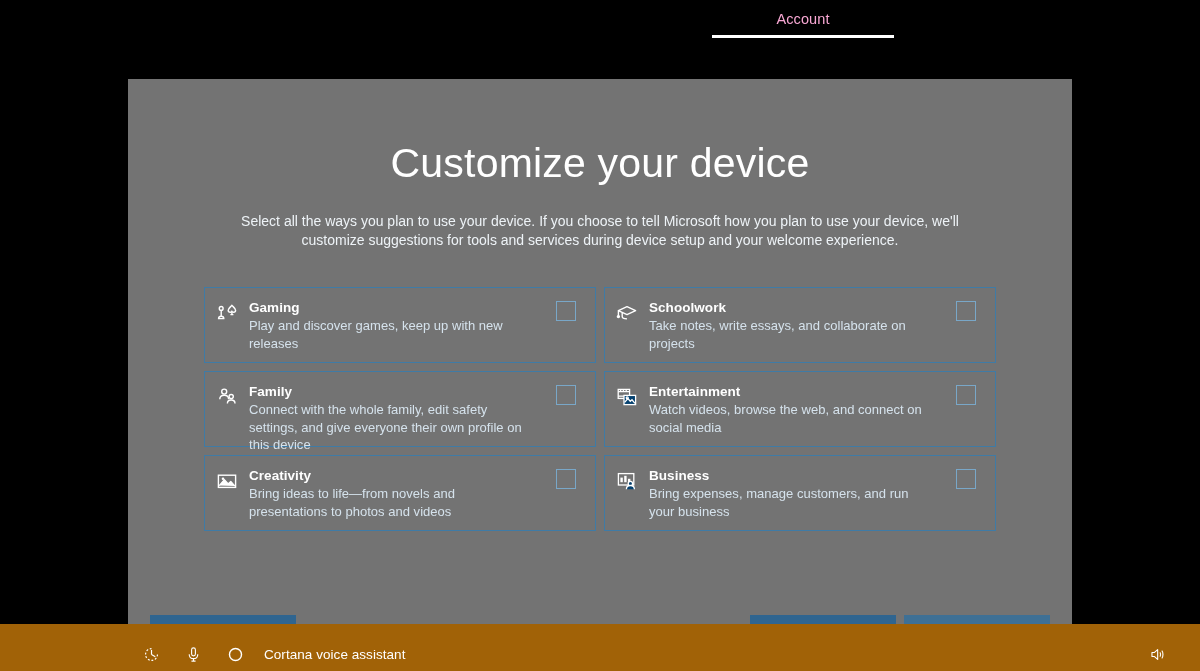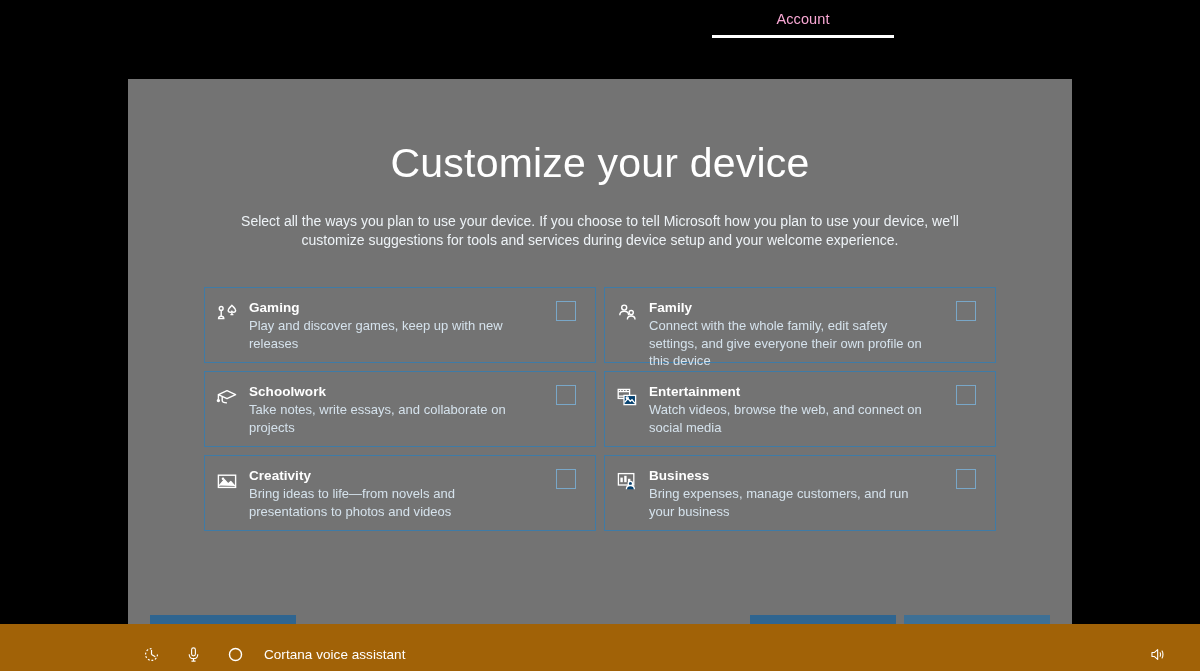--- a/index.html
+++ b/index.html
@@ -250,48 +250,48 @@
           <div class="card-title">Gaming</div>
           <div class="card-desc">Play and discover games, keep up with new releases</div>
         </div>
         <div class="card-check">
           <div class="checkbox"></div>
         </div>
       </div>
 
       <div class="card">
         <div class="card-icon">
+          <svg width="24" height="24" viewBox="0 0 24 24" fill="none" stroke="#ffffff" stroke-width="1.4" stroke-linejoin="round">
+            <path d="M3.4 9.6 L12 5.6 L20.6 9.6 L12 13.6 Z"></path>
+            <path d="M7.2 11.4 L7.2 15.6 C7.2 16.9 9.3 17.9 12 17.9"></path>
+            <path d="M3.4 9.6 L3.4 14.6"></path>
+            <circle cx="3.4" cy="15.6" r="1" fill="#ffffff"></circle>
+          </svg>
+        </div>
+        <div class="card-body">
+          <div class="card-title">Schoolwork</div>
+          <div class="card-desc">Take notes, write essays, and collaborate on projects</div>
+        </div>
+        <div class="card-check">
+          <div class="checkbox"></div>
+        </div>
+      </div>
+
+      <div class="card">
+        <div class="card-icon">
           <svg width="24" height="24" viewBox="0 0 24 24" fill="none" stroke="#ffffff" stroke-width="1.4">
             <circle cx="9.2" cy="6.6" r="2.5"></circle>
             <path d="M4.8 14.2 C4.8 11.6 6.8 10.2 9.2 10.2 C11.6 10.2 13.6 11.6 13.6 14.2"></path>
             <circle cx="16.2" cy="11.6" r="2.1"></circle>
             <path d="M12.4 18.4 C12.4 16.2 14.1 15.0 16.2 15.0 C18.3 15.0 20.0 16.2 20.0 18.4"></path>
           </svg>
         </div>
         <div class="card-body">
           <div class="card-title">Family</div>
           <div class="card-desc">Connect with the whole family, edit safety settings, and give everyone their own profile on this device</div>
-        </div>
-        <div class="card-check">
-          <div class="checkbox"></div>
-        </div>
-      </div>
-
-      <div class="card">
-        <div class="card-icon">
-          <svg width="24" height="24" viewBox="0 0 24 24" fill="none" stroke="#ffffff" stroke-width="1.4" stroke-linejoin="round">
-            <path d="M3.4 9.6 L12 5.6 L20.6 9.6 L12 13.6 Z"></path>
-            <path d="M7.2 11.4 L7.2 15.6 C7.2 16.9 9.3 17.9 12 17.9"></path>
-            <path d="M3.4 9.6 L3.4 14.6"></path>
-            <circle cx="3.4" cy="15.6" r="1" fill="#ffffff"></circle>
-          </svg>
-        </div>
-        <div class="card-body">
-          <div class="card-title">Schoolwork</div>
-          <div class="card-desc">Take notes, write essays, and collaborate on projects</div>
         </div>
         <div class="card-check">
           <div class="checkbox"></div>
         </div>
       </div>
 
       <div class="card">
         <div class="card-icon">
           <svg width="24" height="24" viewBox="0 0 24 24" fill="none" stroke="#ffffff" stroke-width="1.3">
             <rect x="3.2" y="4.4" width="11.4" height="9.0"></rect>

